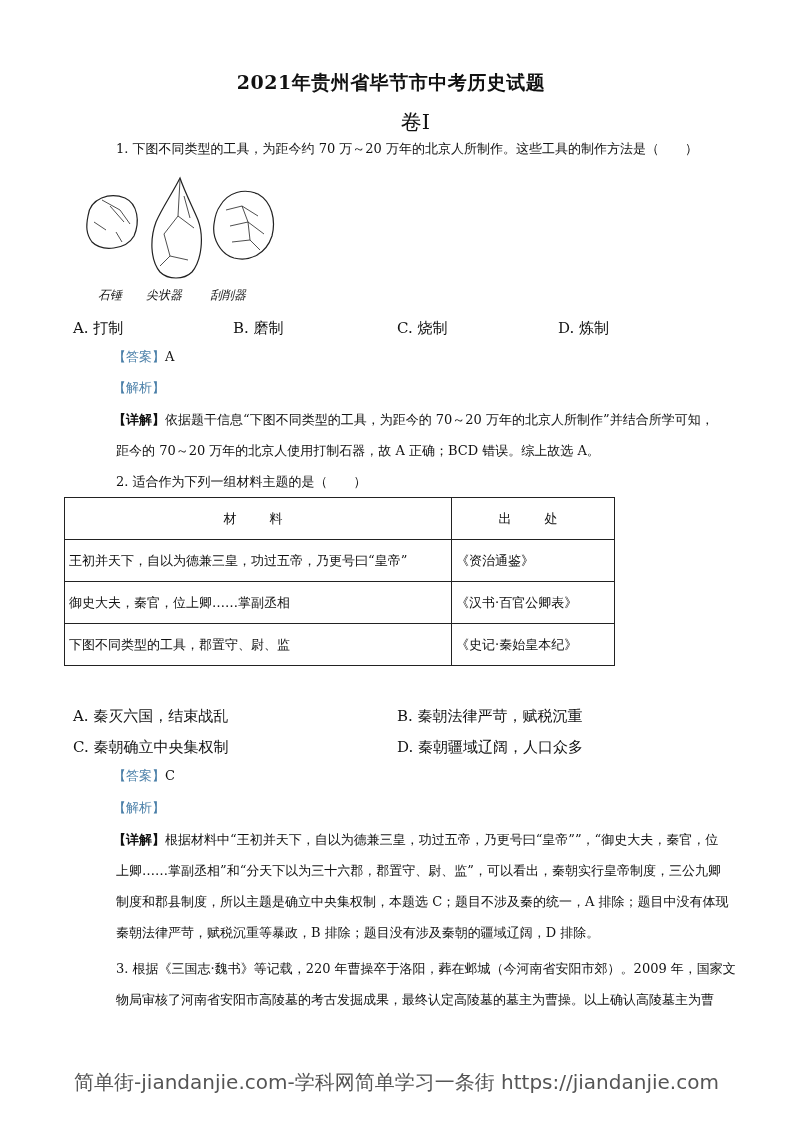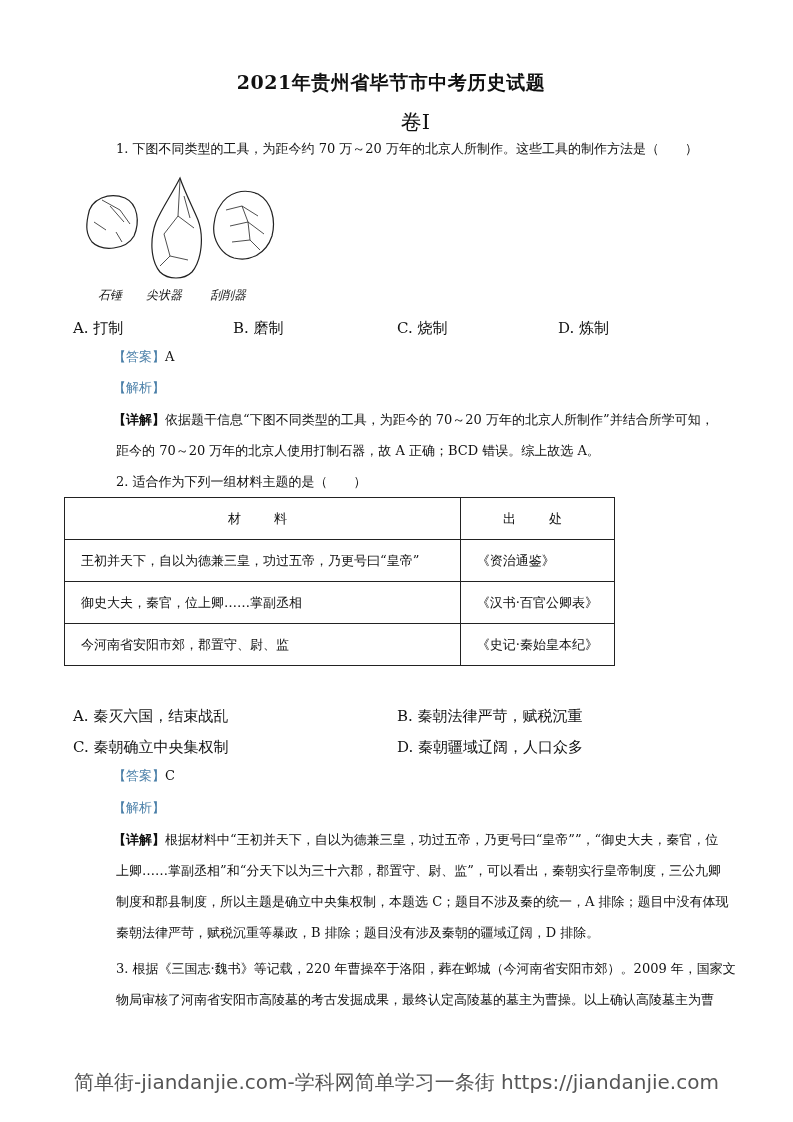--- a/index.html
+++ b/index.html
@@ -20,21 +20,21 @@
   .line { font-size: 13px; white-space: nowrap; line-height: 16px; margin-left: 43px; }
   .tag { color: #4a7fa8; }
   .opt { position: absolute; font-size: 15px; white-space: nowrap; }
   .figure { left: 80px; top: 176px; width: 200px; height: 130px; font-family: Liberation Mono, monospace; }
   .fig-caption { position: absolute; top: 111px; font-size: 12px; font-style: italic; }
   table.src {
     position: absolute; left: 64px; top: 497px; width: 551px;
     border-collapse: collapse; font-size: 13px;
   }
   table.src td, table.src th {
-    border: 1px solid #222; height: 41px; padding: 0 16px; font-weight: normal;
+    border: 1px solid #222; height: 41px; padding: 0 4px; font-weight: normal;
     text-align: left; white-space: nowrap;
   }
   table.src th { text-align: center; letter-spacing: 10px; }
   table.src .c1 { width: 378px; }
   .footer {
     left: 0; width: 793px; top: 1069px; text-align: center;
     font-family: "DejaVu Sans", "Liberation Sans", sans-serif;
     font-size: 20px; color: #555555;
   }
 </style>
@@ -89,21 +89,21 @@
   </tr>
   <tr>
     <td class="c1">王初并天下，自以为德兼三皇，功过五帝，乃更号曰“皇帝”</td>
     <td>《资治通鉴》</td>
   </tr>
   <tr>
     <td class="c1">御史大夫，秦官，位上卿……掌副丞相</td>
     <td>《汉书·百官公卿表》</td>
   </tr>
   <tr>
-    <td class="c1">今河南省安阳市郊，郡置守、尉、监</td>
+    <td class="c1">下图不同类型的工具，郡置守、尉、监</td>
     <td>《史记·秦始皇本纪》</td>
   </tr>
 </tbody>
   </table>
 
 <span class="opt" style="left:73px; top:707px;">A. 秦灭六国，结束战乱</span>
 <span class="opt" style="left:397px; top:707px;">B. 秦朝法律严苛，赋税沉重</span>
 <span class="opt" style="left:73px; top:738px;">C. 秦朝确立中央集权制</span>
 <span class="opt" style="left:397px; top:738px;">D. 秦朝疆域辽阔，人口众多</span>
 

